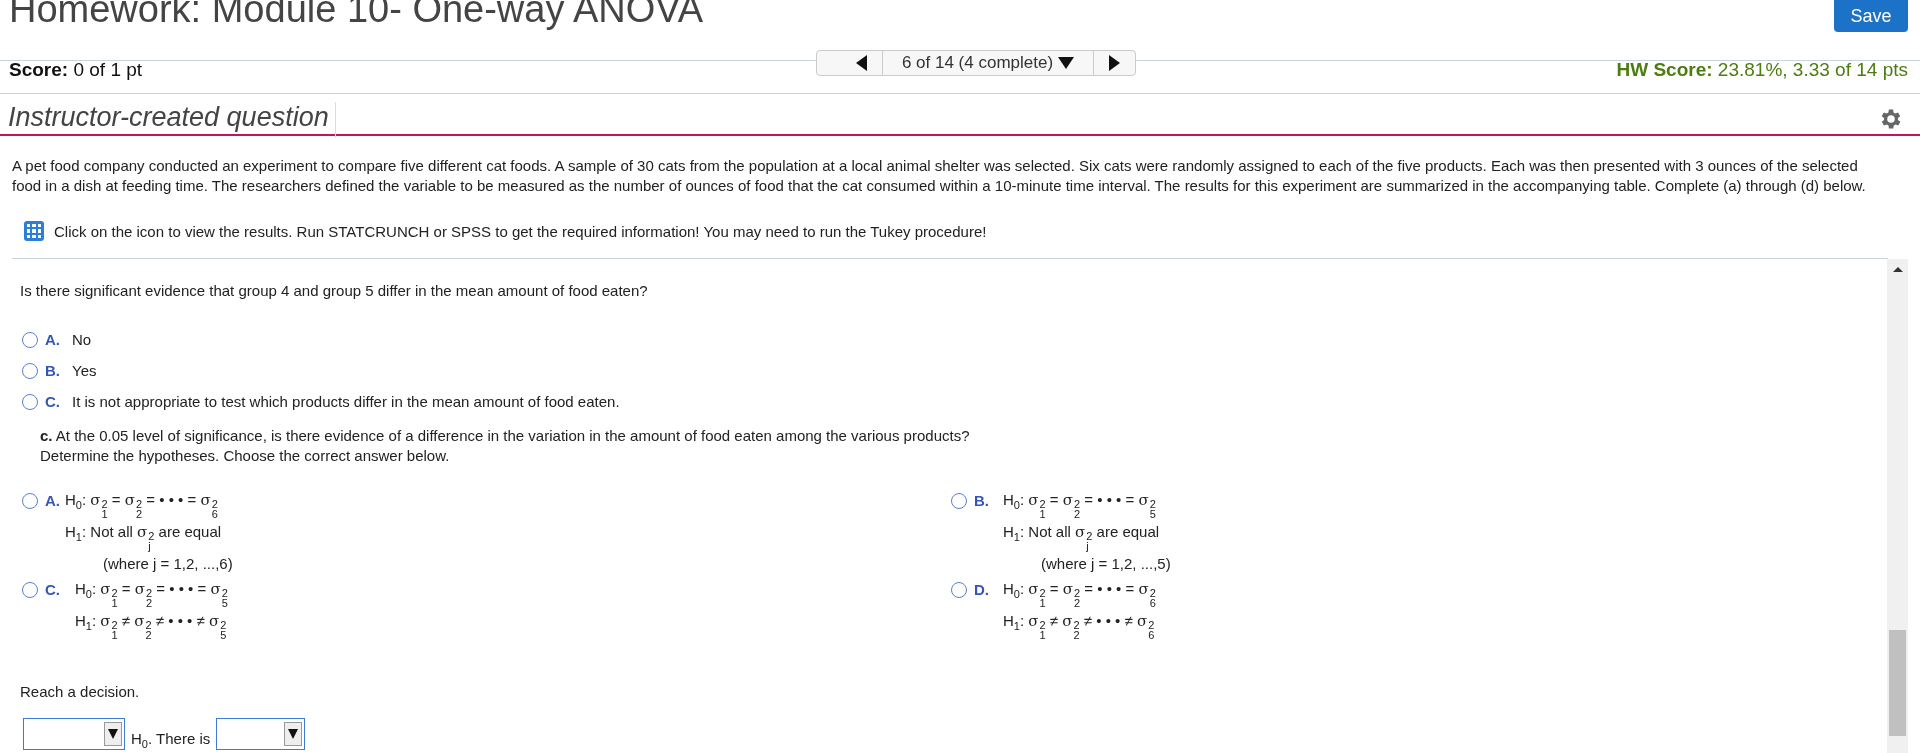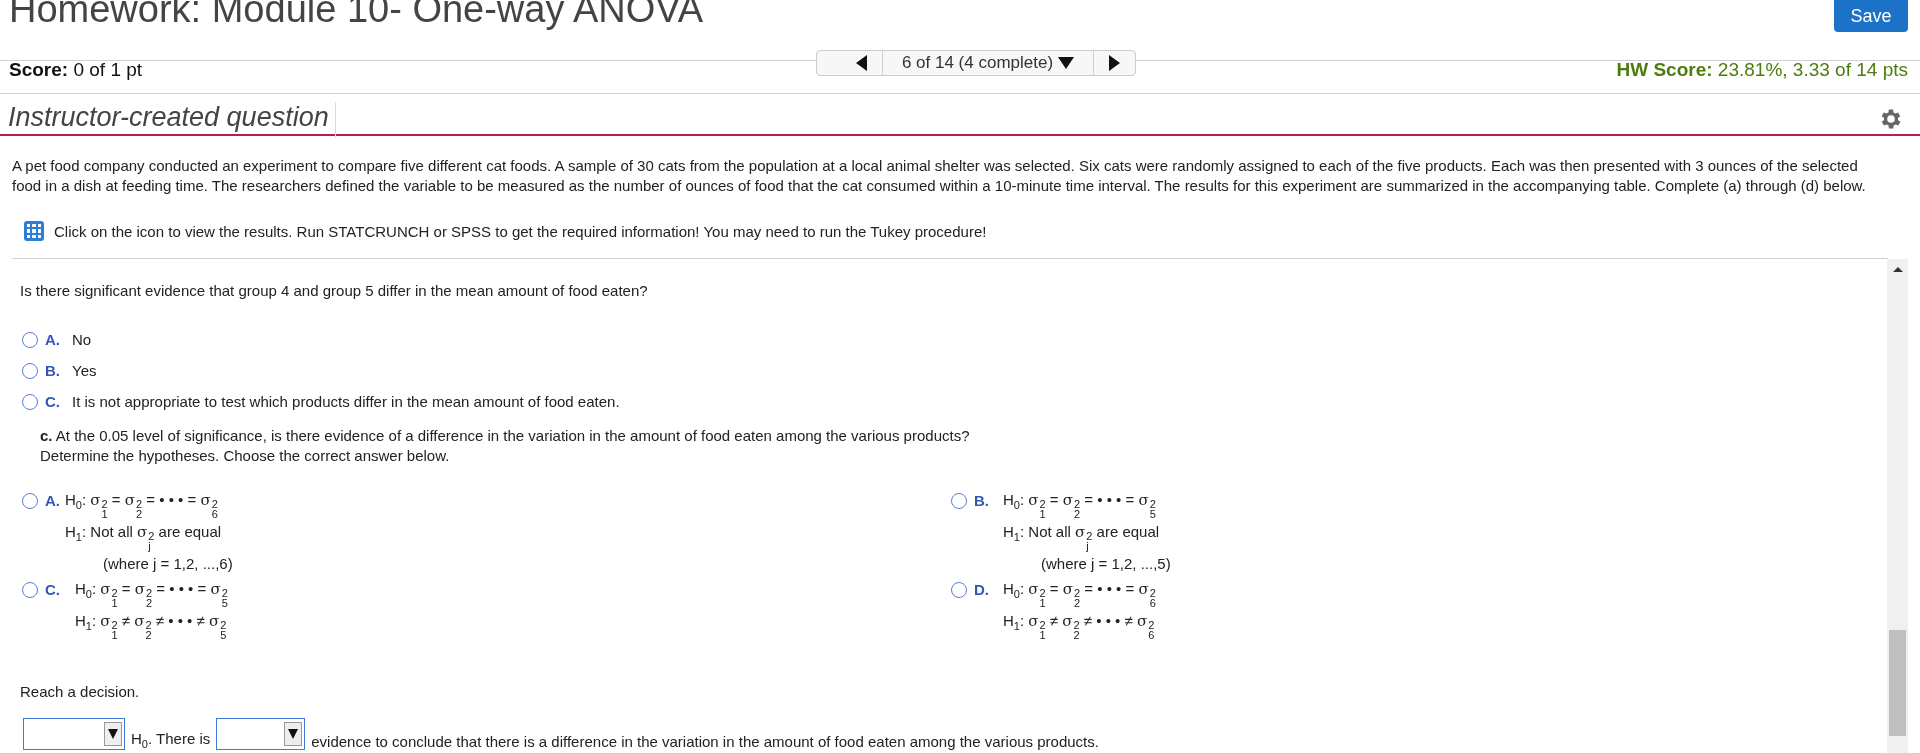--- a/index.html
+++ b/index.html
@@ -246,14 +246,13 @@
         <i></i>
       </div>
   </div>
   <span>H<sub>0</sub><span>. There is</span></span>
   <div class="dropdown d2">
     <span></span>
     <div class="dd-arrow">
         <i></i>
       </div>
   </div>
-  <span>evidence to conclude that there is a difference in the variation in the amount of food eaten among the various products.</span>
 </div>
 
 </body></html>

